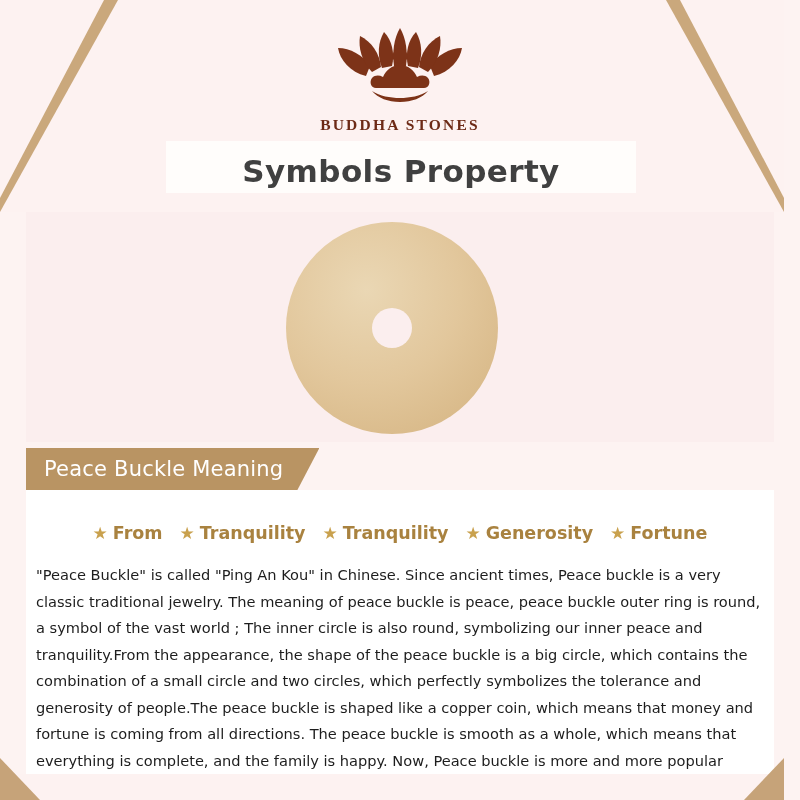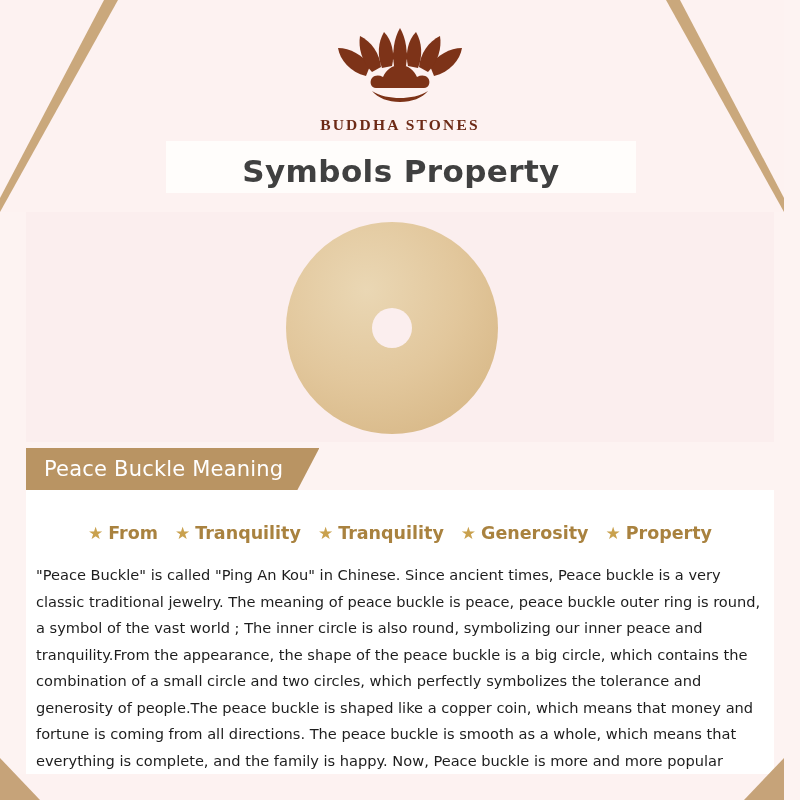--- a/index.html
+++ b/index.html
@@ -309,21 +309,21 @@
     <div class="kw">
       <span class="star">★</span>
       <span>Tranquility</span>
     </div>
     <div class="kw">
       <span class="star">★</span>
       <span>Generosity</span>
     </div>
     <div class="kw">
       <span class="star">★</span>
-      <span>Property</span>
+      <span>Fortune</span>
     </div>
   </div>
 
   <div class="paragraph">"Peace Buckle" is called "Ping An Kou" in Chinese. Since ancient times, Peace buckle is a very classic traditional jewelry. The meaning of peace buckle is peace, peace buckle outer ring is round, a symbol of the vast world ; The inner circle is also round, symbolizing our inner peace and tranquility.From the appearance, the shape of the peace buckle is a big circle, which contains the combination of a small circle and two circles, which perfectly symbolizes the tolerance and generosity of people.The peace buckle is shaped like a copper coin, which means that money and fortune is coming from all directions. The peace buckle is smooth as a whole, which means that everything is complete, and the family is happy. Now, Peace buckle is more and more popular among people, no matter which class regards it as auspicious.</div>
 
   <div class="bottom-strip"></div>
   <div class="bottom-left-diag"></div>
   <div class="bottom-right-diag"></div>
   <div class="corner-bl"></div>
   <div class="corner-br"></div>

